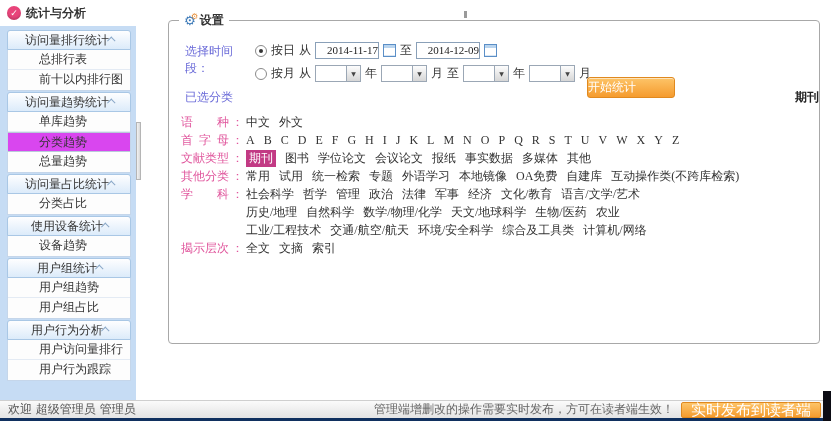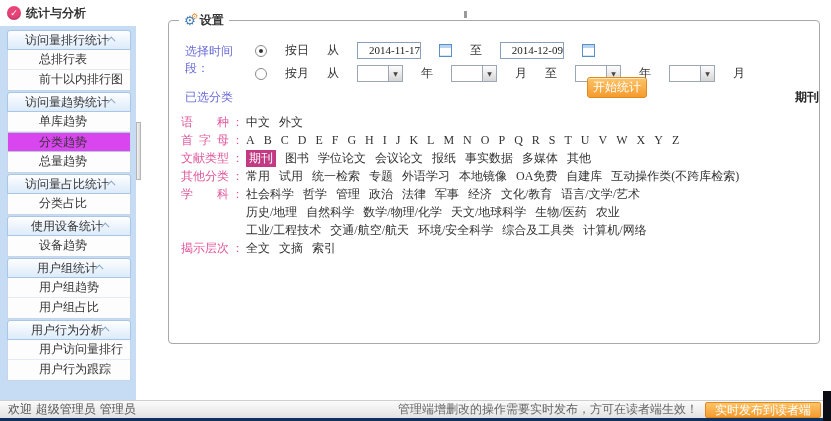--- a/index.html
+++ b/index.html
@@ -24,48 +24,48 @@
   .drag-dot { position:absolute; left:464px; top:11px; width:3px; height:7px; background:#9a9a9a; }
 
   
   .settings { position:absolute; left:168px; top:12px; width:652px; height:332px; border:1px solid #a8a8a8; border-radius:4px; }
   .settings legend { margin-left:10px; padding:0 5px; display:flex; align-items:center; gap:4px; font-weight:bold; color:#333; }
   .gear-icon { color:#3d7ab8; font-size:13px; line-height:13px; position:relative; }
   .gear-icon .gear-small { position:absolute; left:7px; top:-4px; font-size:8px; color:#e8913c; }
 
   .time-block { display:flex; margin:10px 0 0 16px; position:relative; }
   .time-label { width:70px; color:#6a6ad8; padding-top:4px; flex:0 0 auto; }
-  .opt-row { display:flex; align-items:center; height:23px; gap:18px; color:#333; }
+  .opt-row { display:flex; align-items:center; height:23px; gap:4px; color:#333; }
   .radio { width:12px; height:12px; border:1px solid #8a8a8a; border-radius:50%; background:#fff; position:relative; flex:0 0 auto; cursor:pointer; }
   .radio.checked::after { content:""; position:absolute; left:3px; top:3px; width:4px; height:4px; border-radius:50%; background:#333; }
   .serif { font-family:"Liberation Serif","DejaVu Serif",serif; }
   .date-box { width:64px; height:17px; border:1px solid #8aa0b8; background:#fff; font-size:11px; line-height:15px; text-align:right; color:#222; cursor:text; }
   .cal-icon { width:13px; height:13px; border:1px solid #5b8fc7; background:linear-gradient(#b9d4ee 0 3px,#fff 3px), #fff; box-shadow:inset 0 -1px 0 #d8e6f4; cursor:pointer; }
   .sel-box { width:46px; height:17px; border:1px solid #9ba7b5; background:#fff; position:relative; cursor:pointer; }
   .sel-arrow { position:absolute; right:0; top:0; width:14px; height:100%; background:linear-gradient(#fdfdfd,#d6d6d6); border-left:1px solid #9ba7b5; font-size:6px; color:#444; display:flex; align-items:center; justify-content:center; }
-  .start-btn { position:absolute; left:402px; top:38px; width:60px; height:21px; background:linear-gradient(#fdc468,#f59b2e); border:1px solid #e0891f; border-radius:3px; color:#fff; text-align:center; line-height:19px; cursor:pointer; box-shadow:inset 0 1px 0 rgba(255,255,255,.55); }
+  .start-btn { position:absolute; left:402px; top:38px; width:88px; height:21px; background:linear-gradient(#fdc468,#f59b2e); border:1px solid #e0891f; border-radius:3px; color:#fff; text-align:left; line-height:19px; cursor:pointer; box-shadow:inset 0 1px 0 rgba(255,255,255,.55); }
 
   .selected-cat { display:flex; margin:4px 0 0 16px;justify-content:space-between; }
   .sc-label { width:54px; color:#6a6ad8; flex:0 0 auto; }
   .sc-value { font-weight:bold; color:#222; }
 
   .filters { margin:8px 0 0 12px; }
   .filter-row { display:flex; margin-bottom:1px; }
   .filter-label { width:48px; color:#e0559c; text-align:justify; text-align-last:justify; line-height:17px; flex:0 0 auto; }
   .colon { width:17px; text-align:center; color:#e0559c; line-height:17px; flex:0 0 auto; }
   .filter-items { display:flex; flex-wrap:wrap; column-gap:9px; row-gap:1px; color:#333; line-height:17px; }
   .filter-items.wrap430 { max-width:430px; }
   .filter-option { cursor:pointer; }
   .filter-option.active { background:#c23a84; color:#fff; padding:0 3px; }
 
   
   .statusbar { position:absolute; left:0; right:0; bottom:3px; height:18px; background:linear-gradient(#fbfbfb,#e3e3e3); border-top:1px solid #cfcfcf; display:flex; align-items:flex-end; padding:0 10px 0 8px; color:#555; }
   .status-spacer { flex:1; }
   .notice { color:#666; margin-right:7px;margin-left:26px; }
-  .publish-btn { height:16px; line-height:14px; padding:0 9px; background:linear-gradient(#fdc468,#f59b2e); border:1px solid #e0891f; border-radius:2px; color:#fff; cursor:pointer; font-size:12px; }
+  .publish-btn { height:16px; line-height:14px; padding:0 9px; background:linear-gradient(#fdc468,#f59b2e); border:1px solid #e0891f; border-radius:2px; color:#fff; cursor:pointer; font-size:15px; }
   .bottom-strip { position:absolute; left:0; right:0; bottom:0; height:3px; background:#10305f; }
   .window-corner { position:absolute; right:0; bottom:0; width:8px; height:30px; background:#0c0c14; }
 </style>
 </head>
 <body>
 
 <div class="window">
 
   <div class="sidebar">
     <div class="sidebar-header">

